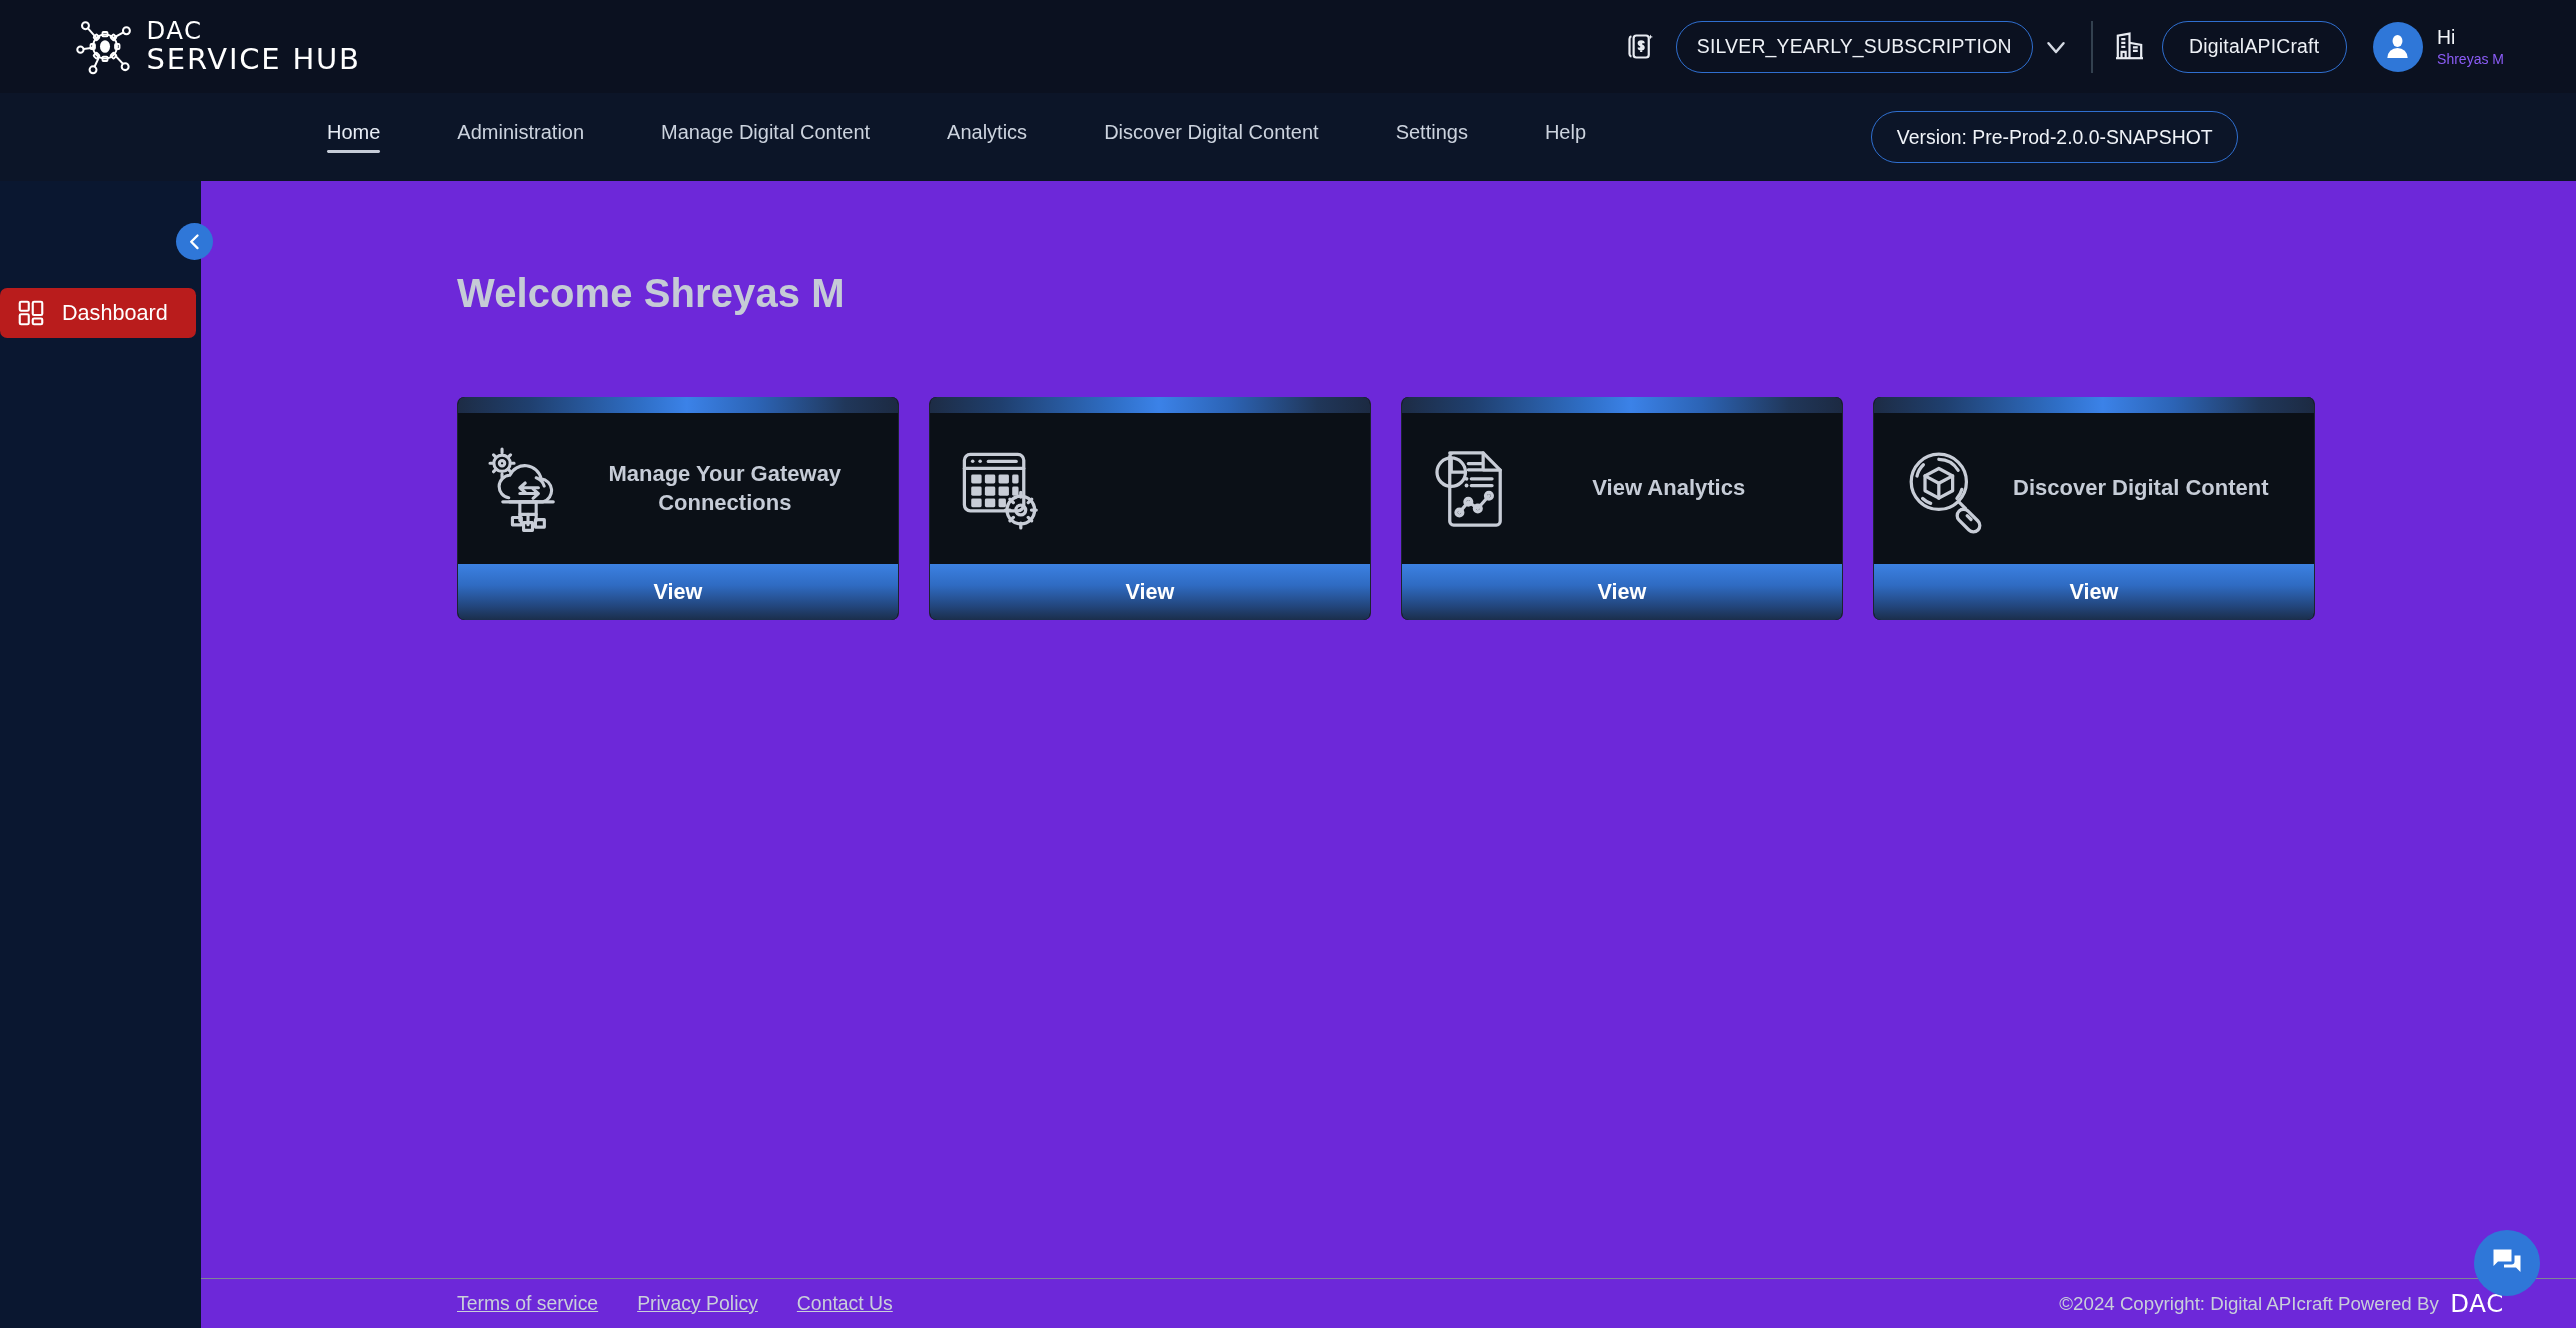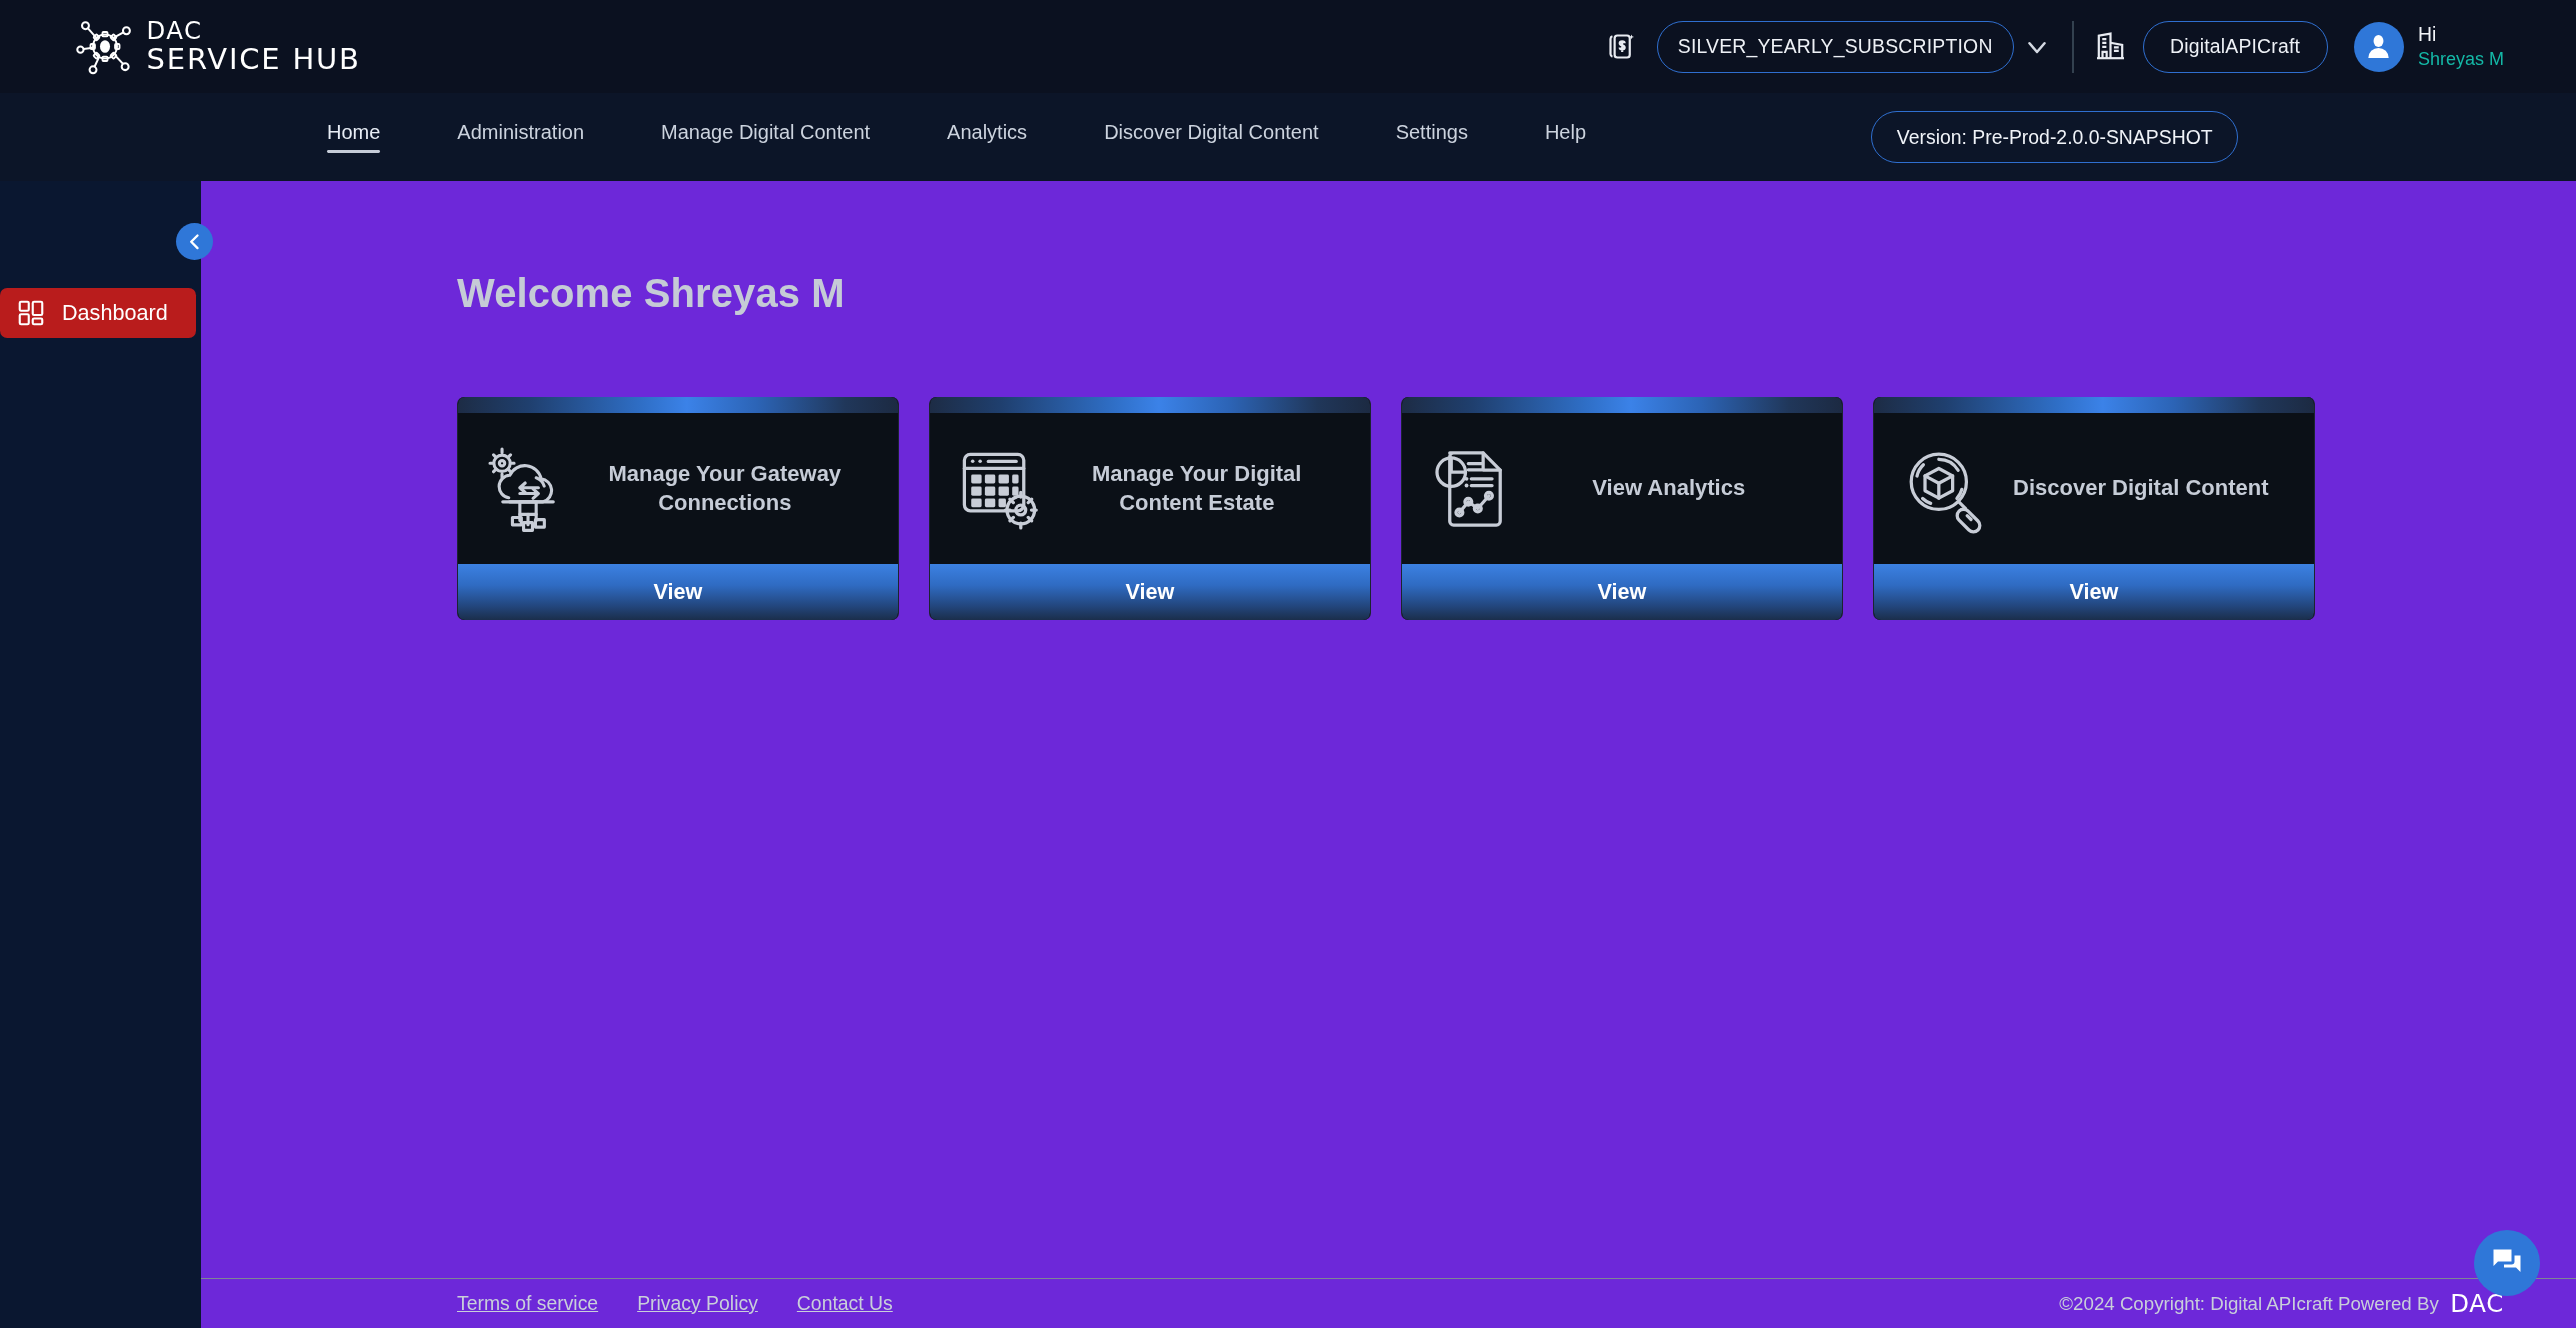--- a/index.html
+++ b/index.html
@@ -35,21 +35,21 @@
   .pill-org { min-width: 185px; padding: 0 18.7px; margin-left: 16px; }
   .caret { width: 30px; height: 30px; margin-left: 8.6px; color: #d4d9e2; cursor: pointer; }
   .vdiv { width: 1.4px; height: 52px; background: #33414f; margin: 0 20px; }
   .avatar {
     width: 50px; height: 50px; border-radius: 50%; background: #2f77d8;
     display: flex; align-items: center; justify-content: center; margin-left: 26px; flex: none; cursor: pointer;
   }
   .avatar svg { width: 33px; height: 33px; color: #ffffff; }
   .userblock { margin-left: 14.4px; display: flex; flex-direction: column; line-height: 1.35; }
   .user-hi { font-size: 19.4px; color: #f2f4f8; }
-  .user-name { font-size: 18px; color: #14b8a6; }
+  .user-name { font-size: 14px; color: #8b5cf6; }
 
   
   .navbar {
     position: absolute; left: 0; top: 93px; width: 2576px; height: 88px;
     background: #0c1528; display: flex; align-items: center;
   }
   .nav-items { display: flex; align-items: center; margin-left: 327px; gap: 2px; }
   .nav-item {
     position: relative; font-size: 20px; color: #ccd3de; padding: 0 0 8.6px 0;
     margin-right: 75px; cursor: pointer; white-space: nowrap;
@@ -313,21 +313,20 @@
               <rect x="30" y="30.6" width="7" height="6.2" rx="1"></rect>
               <rect x="39.2" y="30.6" width="4.3" height="6.2" rx="1"></rect>
               <rect x="11.6" y="38.7" width="7" height="6" rx="1"></rect>
               <rect x="20.8" y="38.7" width="7" height="6" rx="1"></rect>
               <rect x="30" y="38.7" width="5" height="6" rx="1"></rect>
             </g>
             <path d="M45 37.2a9.3 9.3 0 1 1 0 18.6 9.3 9.3 0 0 1 0-18.6z"></path>
             <path d="M45 43.2a3.3 3.3 0 1 1 0 6.6 3.3 3.3 0 0 1 0-6.6z"></path>
             <path d="M45 34.6v3.2M45 55.4v3.2M34.6 46.5h3.2M52.2 46.5h3.2M37.7 39.2l2.3 2.3M50 51.5l2.3 2.3M52.3 39.2L50 41.5M40 51.5l-2.3 2.3"></path>
           </svg>
-          <div class="card-title">Manage Your Digital Content Estate</div>
         </div>
         <div class="card-btn">View</div>
       </div>
 
       <div class="card">
         <div class="card-top"></div>
         <div class="card-body">
           <svg class="card-ico" viewBox="0 0 64 64" fill="none" stroke="currentColor" stroke-width="2.2" stroke-linecap="round" stroke-linejoin="round">
             <path d="M16 8h22.5L50 19.6V54a2.6 2.6 0 0 1-2.6 2.6H18.6A2.6 2.6 0 0 1 16 54V10.6A2.6 2.6 0 0 1 18.6 8z"></path>
             <path d="M38.5 8v11.6H50"></path>

